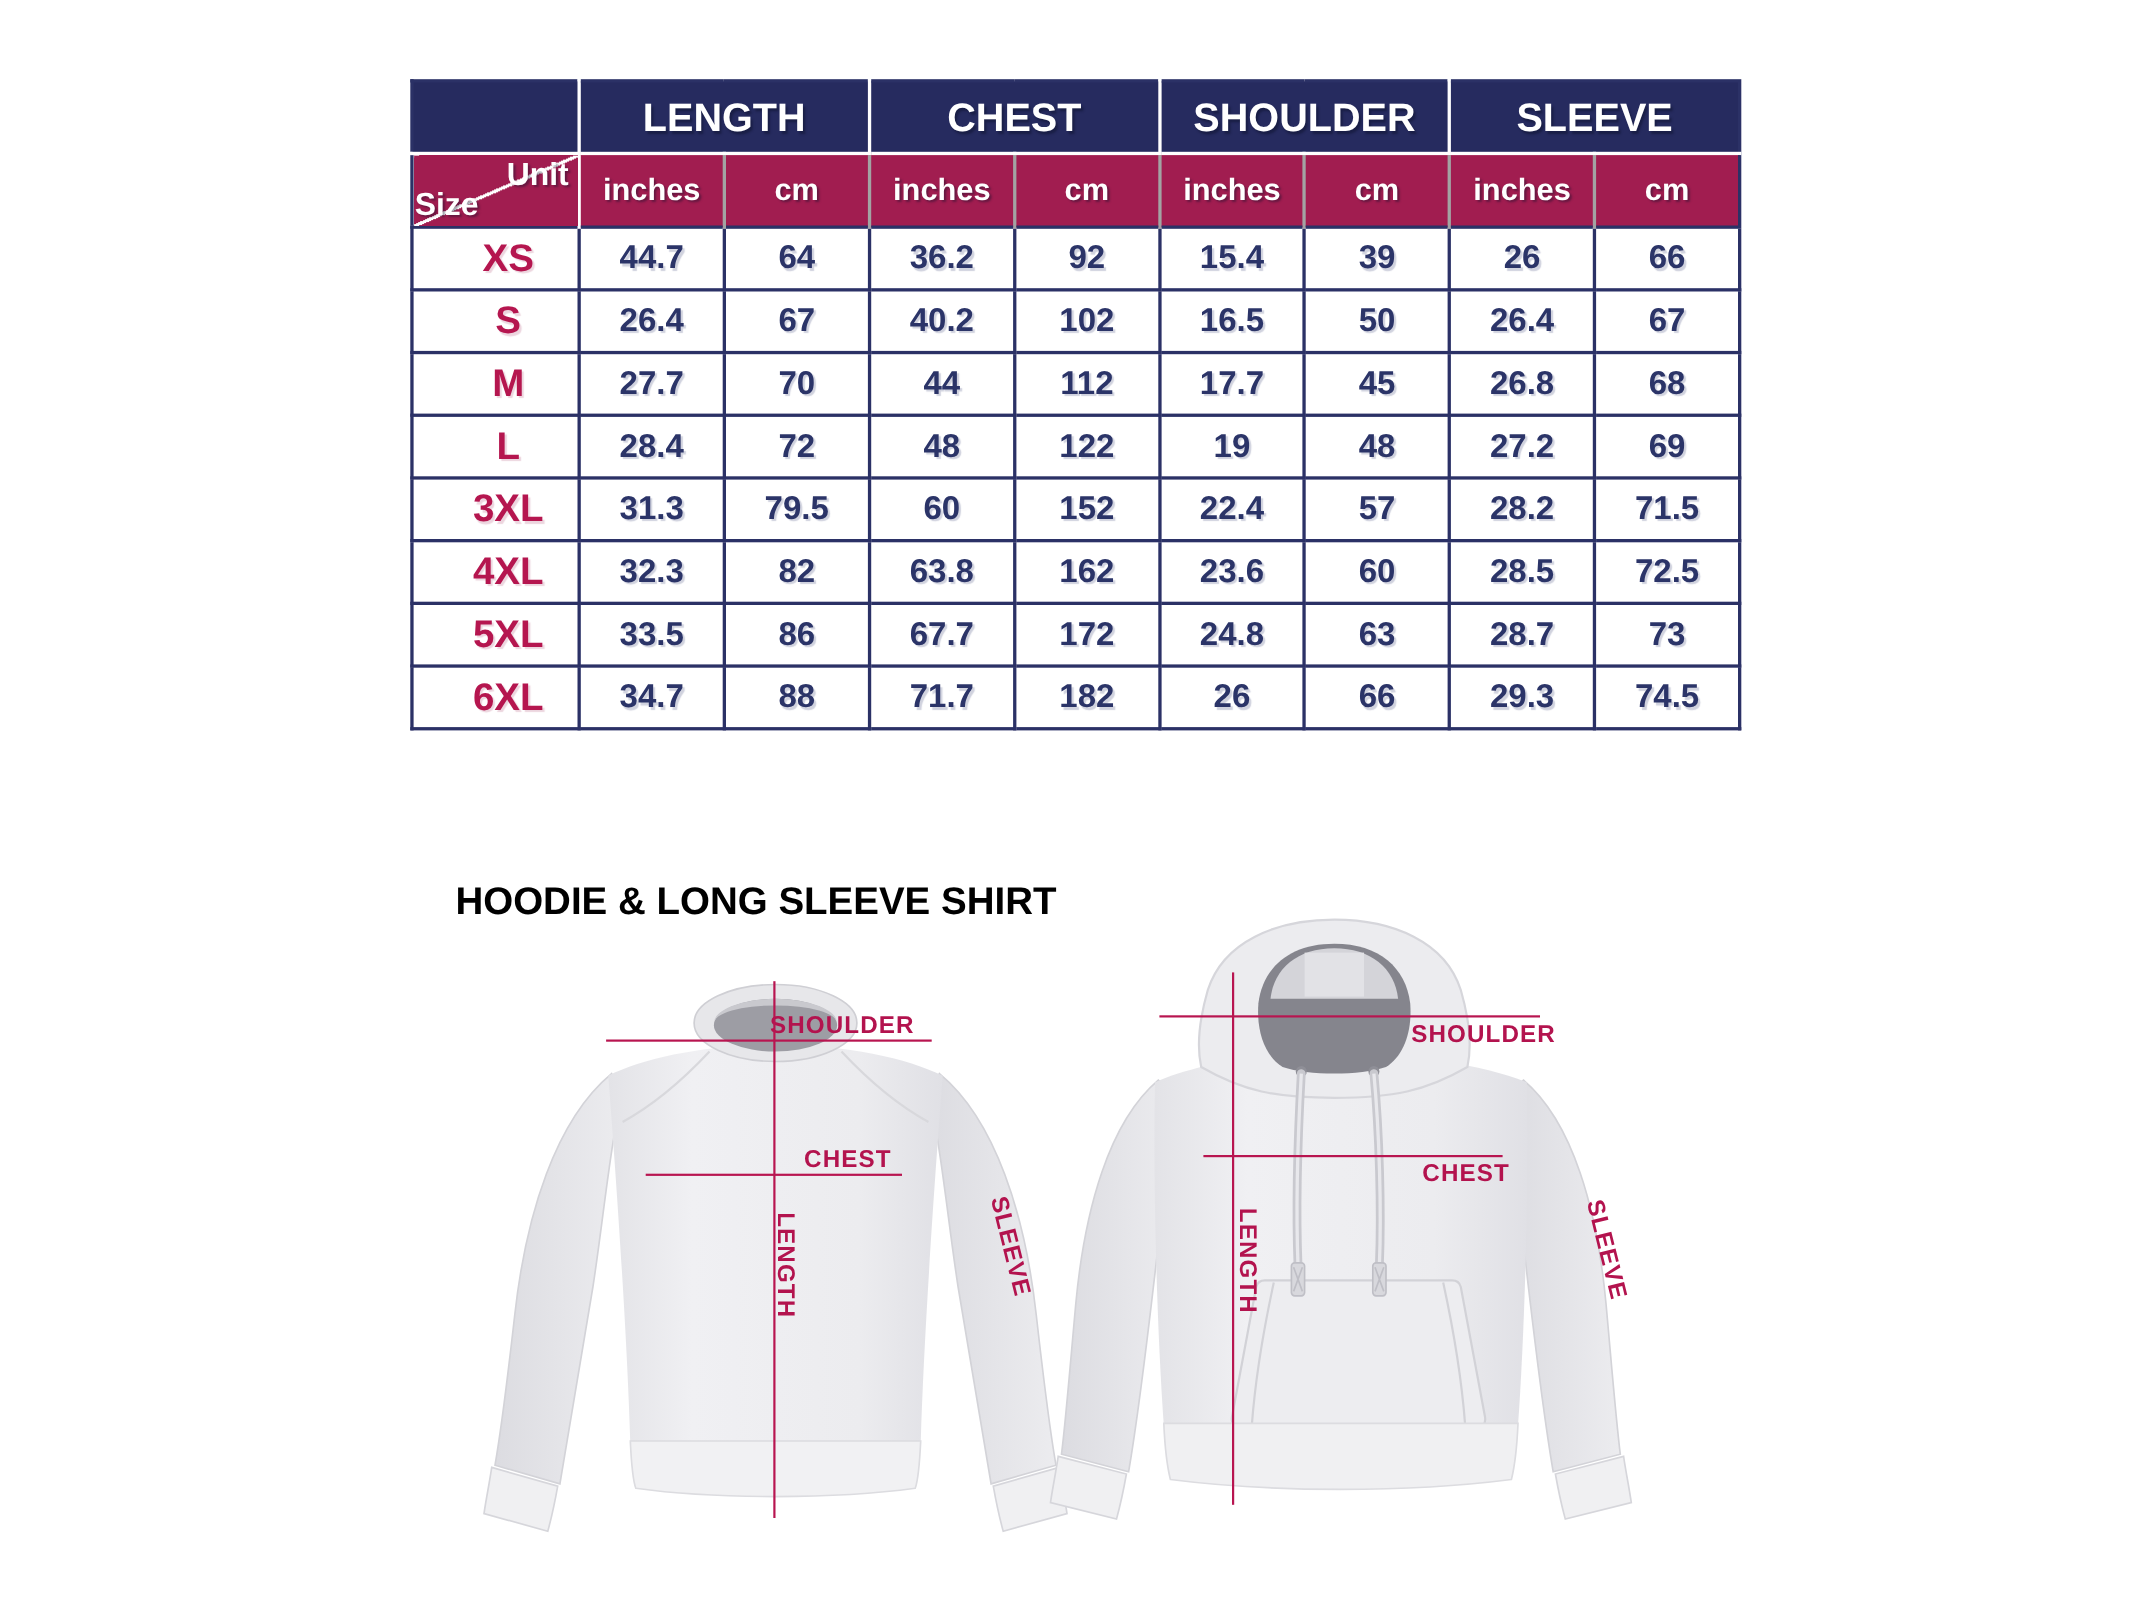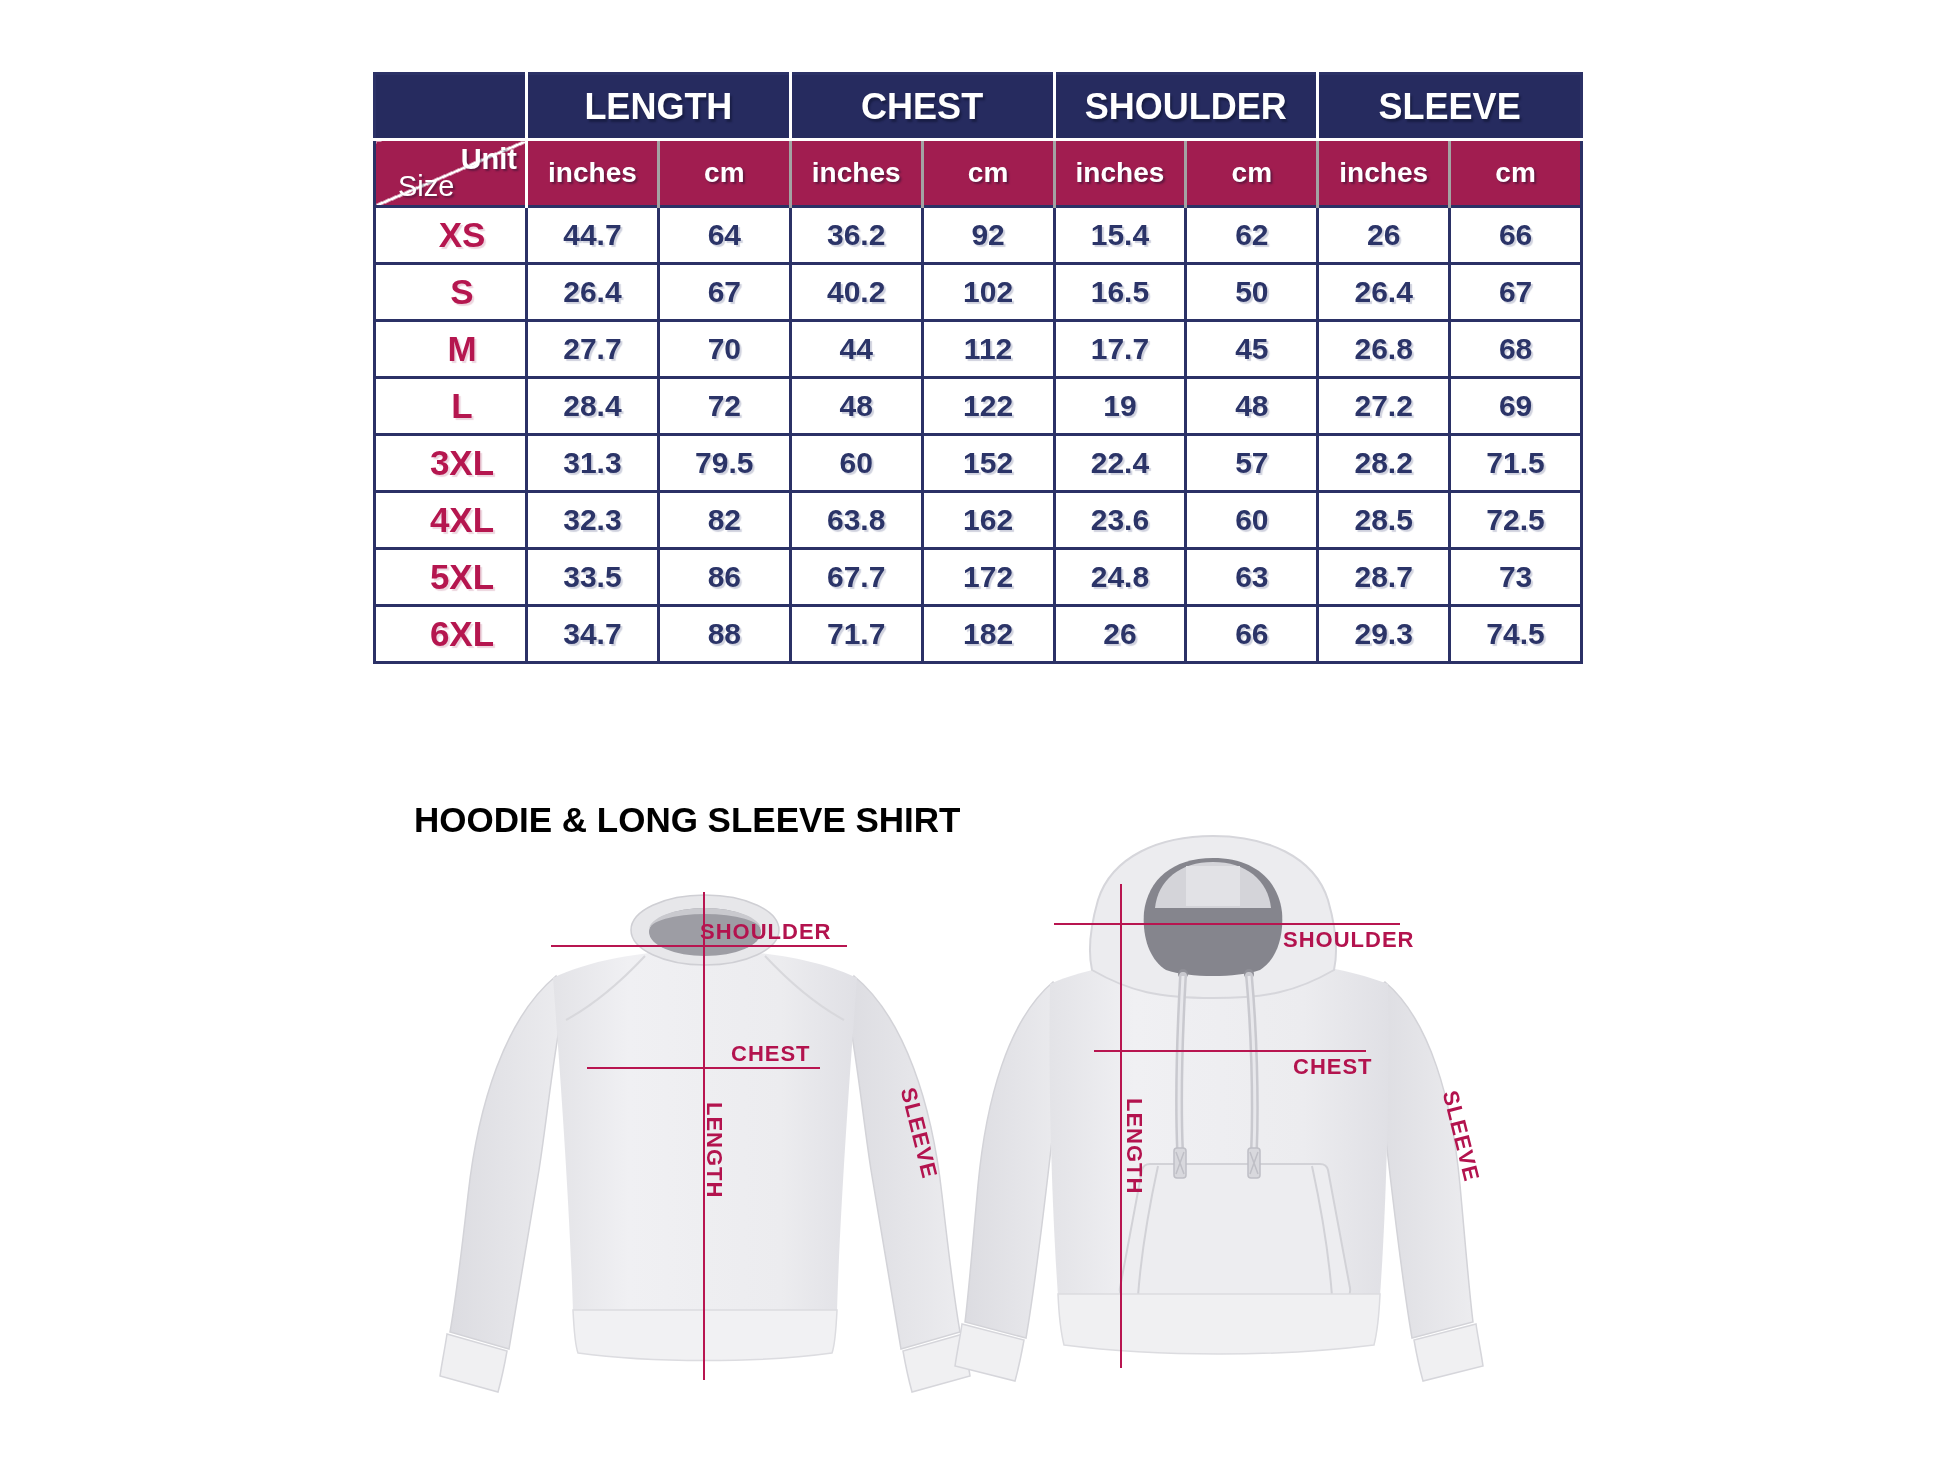--- a/index.html
+++ b/index.html
@@ -36,22 +36,22 @@
     background:linear-gradient(to bottom right,
       #a11d50 calc(50% - 1.5px), #ffffff calc(50% - 1.5px),
       #ffffff calc(50% + 1.5px), #a11d50 calc(50% + 1.5px));
     position:relative; border-right:3px solid #ffffff;
   }
   th.corner-th .unit-word {
     position:absolute; top:2px; right:8px; color:#fff;
     font-size:29px; font-weight:bold; text-shadow:2px 2px 2px rgba(10,15,40,0.4);
   }
   th.corner-th .size-word {
-    position:absolute; bottom:2px; left:22px; color:#fff;
-    font-size:29px; font-weight:normal; text-shadow:2px 2px 2px rgba(10,15,40,0.4);
+    position:absolute; bottom:2px; left:1px; color:#fff;
+    font-size:29px; font-weight:bold; text-shadow:2px 2px 2px rgba(10,15,40,0.4);
   }
   th.unit-th {
     background:#a11d50; color:#ffffff; font-size:28px; font-weight:bold;
     text-align:center; border-right:3px solid #a3a3a3;
     text-shadow:2px 2px 2px rgba(10,15,40,0.4);
   }
   th.unit-th:last-child { border-right:3px solid #2b3166; }
 
   #size-table tbody th, #size-table tbody td {
     background:#ffffff; border:3px solid #2b3166; text-align:center;
@@ -126,21 +126,21 @@
   </thead>
   <tbody>
 
   <tr>
         <th class="size-th">XS</th>
         <td class="val-td">44.7</td>
         <td class="val-td">64</td>
         <td class="val-td">36.2</td>
         <td class="val-td">92</td>
         <td class="val-td">15.4</td>
-        <td class="val-td">62</td>
+        <td class="val-td">39</td>
         <td class="val-td">26</td>
         <td class="val-td">66</td>
       </tr>
       <tr>
         <th class="size-th">S</th>
         <td class="val-td">26.4</td>
         <td class="val-td">67</td>
         <td class="val-td">40.2</td>
         <td class="val-td">102</td>
         <td class="val-td">16.5</td>

